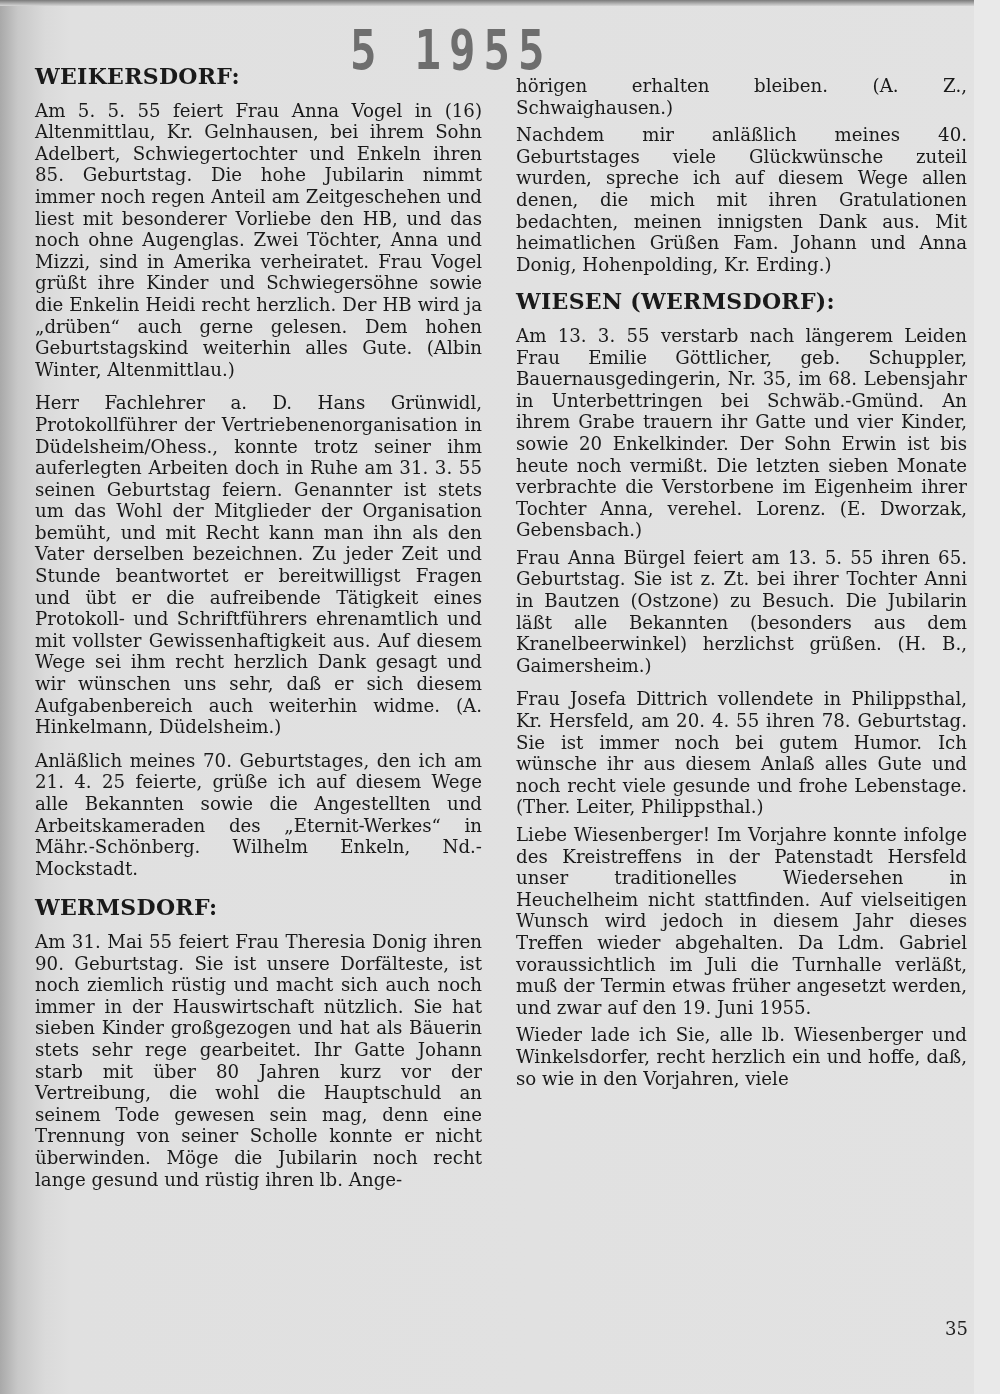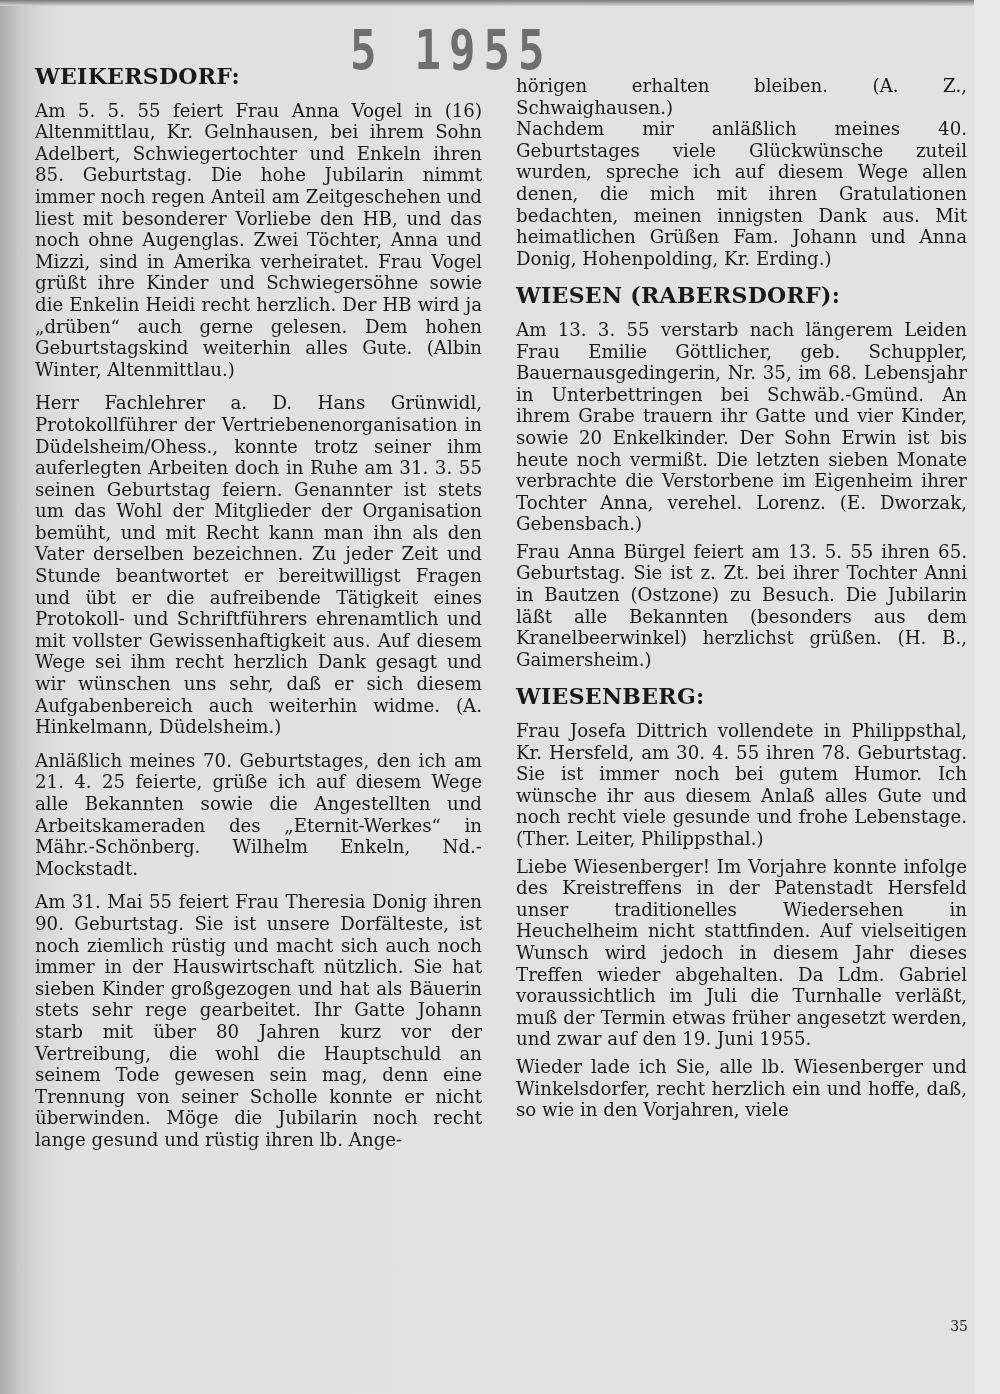--- a/index.html
+++ b/index.html
@@ -39,46 +39,46 @@
   .col.right { left: 516px; width: 451px; }
   .heading {
     font-weight: bold; font-size: 22px; letter-spacing: 0.3px;
     margin: 0 0 12px 0; text-align: left;
   }
   .para { margin: 0 0 12px 0; }
   .para.tight { margin-bottom: 6px; }
   .b { font-weight: normal; }
   .pageno {
     position: absolute; right: 32px; top: 1318px;
-    font-size: 14px; color: #222;
+    font-size: 18px; color: #222;
   }
 </style>
 </head>
 <body>
 
 <div class="page">
   <div class="top-edge"></div>
   <div class="right-edge"></div>
 
   <div class="stamp"><span class="d1">5</span><span>1955</span></div>
 
   <div class="col left">
     <div class="heading">WEIKERSDORF:</div>
     <p class="para"><span>Am 5. 5. 55 feiert Frau </span><span class="b">Anna Vogel</span><span> in (16) Altenmittlau, Kr. Gelnhausen, bei ihrem Sohn Adelbert, Schwiegertochter und Enkeln ihren 85. Geburtstag. Die hohe Jubilarin nimmt immer noch regen Anteil am Zeitgeschehen und liest mit besonderer Vorliebe den HB, und das noch ohne Augenglas. Zwei Töchter, Anna und Mizzi, sind in Amerika verheiratet. Frau Vogel grüßt ihre Kinder und Schwiegersöhne sowie die Enkelin Heidi recht herzlich. Der HB wird ja „drüben“ auch gerne gelesen. Dem hohen Geburtstagskind weiterhin alles Gute. (Albin Winter, Altenmittlau.)</span></p>
     <p class="para"><span>Herr Fachlehrer a. D. </span><span class="b">Hans Grünwidl,</span><span> Protokollführer der Vertriebenenorganisation in Düdelsheim/Ohess., konnte trotz seiner ihm auferlegten Arbeiten doch in Ruhe am 31. 3. 55 seinen Geburtstag feiern. Genannter ist stets um das Wohl der Mitglieder der Organisation bemüht, und mit Recht kann man ihn als den Vater derselben bezeichnen. Zu jeder Zeit und Stunde beantwortet er bereitwilligst Fragen und übt er die aufreibende Tätigkeit eines Protokoll- und Schriftführers ehrenamtlich und mit vollster Gewissenhaftigkeit aus. Auf diesem Wege sei ihm recht herzlich Dank gesagt und wir wünschen uns sehr, daß er sich diesem Aufgabenbereich auch weiterhin widme. (A. Hinkelmann, Düdelsheim.)</span></p>
     <p class="para"><span>Anläßlich meines 70. Geburtstages, den ich am 21. 4. 25 feierte, grüße ich auf diesem Wege alle Bekannten sowie die Angestellten und Arbeitskameraden des „Eternit-Werkes“ in Mähr.-Schönberg. </span><span class="b">Wilhelm Enkeln</span><span>, Nd.-Mockstadt.</span></p>
+    <div class="heading" style="margin-top:18px">WERMSDORF:</div>
     <p class="para"><span>Am 31. Mai 55 feiert Frau </span><span class="b">Theresia Donig</span><span> ihren 90. Geburtstag. Sie ist unsere Dorfälteste, ist noch ziemlich rüstig und macht sich auch noch immer in der Hauswirtschaft nützlich. Sie hat sieben Kinder großgezogen und hat als Bäuerin stets sehr rege gearbeitet. Ihr Gatte Johann starb mit über 80 Jahren kurz vor der Vertreibung, die wohl die Hauptschuld an seinem Tode gewesen sein mag, denn eine Trennung von seiner Scholle konnte er nicht überwinden. Möge die Jubilarin noch recht lange gesund und rüstig ihren lb. Ange-</span></p>
   </div>
 
   <div class="col right" style="top:75px">
-    <p class="para tight" style="margin-bottom:0"><span>hörigen erhalten bleiben. (A. Z., Schwaighausen.)</span></p>
+    <p class="para tight" style="margin-bottom:6px"><span>hörigen erhalten bleiben. (A. Z., Schwaighausen.)</span></p>
     <p class="para"><span>Nachdem mir anläßlich meines 40. Geburtstages viele Glückwünsche zuteil wurden, spreche ich auf diesem Wege allen denen, die mich mit ihren Gratulationen bedachten, meinen innigsten Dank aus. Mit heimatlichen Grüßen Fam. </span><span class="b">Johann</span><span> und </span><span class="b">Anna Donig</span><span>, Hohenpolding, Kr. Erding.)</span></p>
-    <div class="heading" style="margin-top:16px">WIESEN (RABERSDORF):</div>
+    <div class="heading" style="margin-top:16px">WIESEN (WERMSDORF):</div>
     <p class="para tight"><span>Am 13. 3. 55 verstarb nach längerem Leiden Frau </span><span class="b">Emilie Göttlicher,</span><span> geb. Schuppler, Bauernausgedingerin, Nr. 35, im 68. Lebensjahr in Unterbettringen bei Schwäb.-Gmünd. An ihrem Grabe trauern ihr Gatte und vier Kinder, sowie 20 Enkelkinder. Der Sohn Erwin ist bis heute noch vermißt. Die letzten sieben Monate verbrachte die Verstorbene im Eigenheim ihrer Tochter Anna, verehel. Lorenz. (E. Dworzak, Gebensbach.)</span></p>
     <p class="para"><span>Frau </span><span class="b">Anna Bürgel</span><span> feiert am 13. 5. 55 ihren 65. Geburtstag. Sie ist z. Zt. bei ihrer Tochter Anni in Bautzen (Ostzone) zu Besuch. Die Jubilarin läßt alle Bekannten (besonders aus dem Kranelbeerwinkel) herzlichst grüßen. (H. B., Gaimersheim.)</span></p>
-    <div class="heading" style="margin-top:16px">WIESENBERG:</div>
-    <p class="para tight"><span>Frau </span><span class="b">Josefa Dittrich</span><span> vollendete in Philippsthal, Kr. Hersfeld, am 30. 4. 55 ihren 78. Geburtstag. Sie ist immer noch bei gutem Humor. Ich wünsche ihr aus diesem Anlaß alles Gute und noch recht viele gesunde und frohe Lebenstage. (Ther. Leiter, Philippsthal.)</span></p>
+    <p class="para tight"><span>Frau </span><span class="b">Josefa Dittrich</span><span> vollendete in Philippsthal, Kr. Hersfeld, am 20. 4. 55 ihren 78. Geburtstag. Sie ist immer noch bei gutem Humor. Ich wünsche ihr aus diesem Anlaß alles Gute und noch recht viele gesunde und frohe Lebenstage. (Ther. Leiter, Philippsthal.)</span></p>
     <p class="para tight"><span class="b">Liebe Wiesenberger!</span><span> Im Vorjahre konnte infolge des Kreistreffens in der Patenstadt Hersfeld unser traditionelles Wiedersehen in Heuchelheim nicht stattfinden. Auf vielseitigen Wunsch wird jedoch in diesem Jahr dieses Treffen wieder abgehalten. Da Ldm. Gabriel voraussichtlich im Juli die Turnhalle verläßt, muß der Termin etwas früher angesetzt werden, und zwar auf den </span><span class="b">19. Juni 1955.</span></p>
     <p class="para"><span>Wieder lade ich Sie, alle lb. Wiesenberger und Winkelsdorfer, recht herzlich ein und hoffe, daß, so wie in den Vorjahren, viele</span></p>
   </div>
 
   <div class="pageno">35</div>
 </div>
 
 </body></html>

